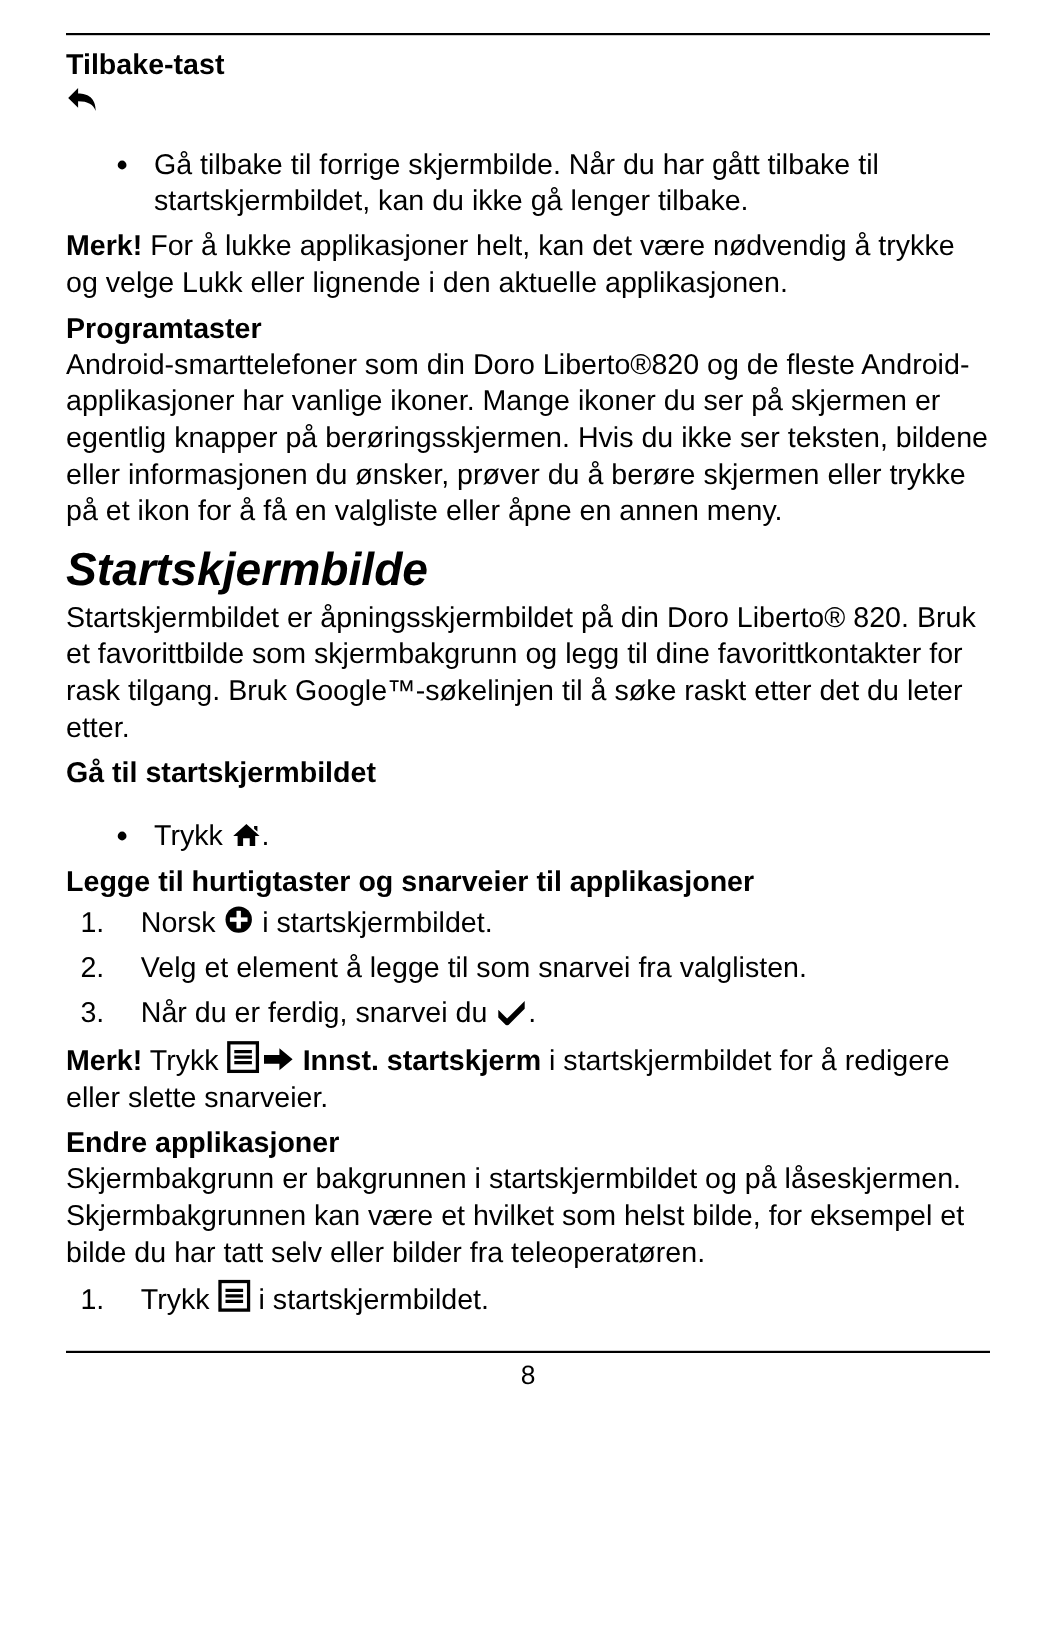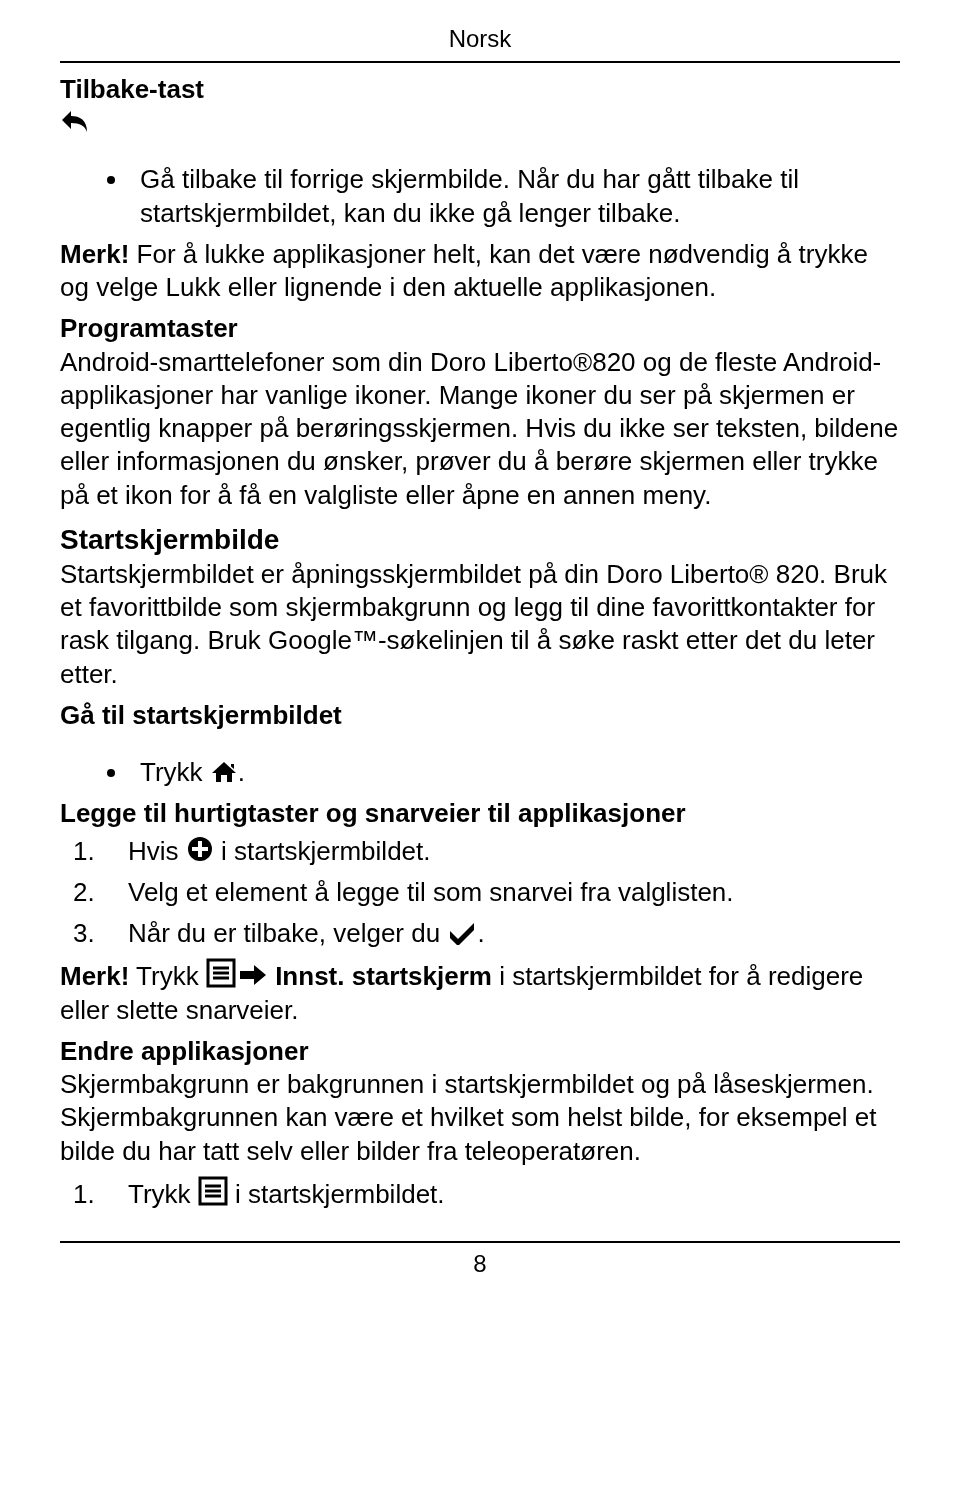--- a/index.html
+++ b/index.html
@@ -30,21 +30,21 @@
   }
   hr.rule-bottom {
     border: none;
     border-top: 2px solid #000;
     margin: 30px 0 6px 0;
   }
   .para { margin: 0 0 8px 0; }
   .underline { text-decoration: underline; }
   .bold { font-weight: bold; }
   .section-h { font-weight: bold; margin: 8px 0 0 0; }
-  h2.section-h-large { font-size: 28px; font-weight: bold; margin: 10px 0 0 0; }
+  h2.section-h-large { font-size: 42px; font-weight: bold; margin: 10px 0 0 0; font-style: italic; }
   ul.bullets {
     list-style: disc;
     margin: 4px 0 8px 0;
     padding-left: 70px;
   }
   ul.bullets li { padding-left: 10px; margin-bottom: 4px; margin-top: 24px; }
   ol.numlist {
     margin: 4px 0 8px 0;
     padding-left: 42px;
   }
@@ -58,21 +58,20 @@
     text-align: center;
     font-size: 24px;
     margin-top: 4px;
   }
 </style>
 </head>
 <body>
 
 <div class="page">
 
-  <div class="lang-header">Norsk</div>
   <hr class="rule">
 
 
   <div class="section-h">Tilbake-tast</div>
   <span class="icon" style="margin-left:0;">
     <svg width="30" height="26" viewBox="0 0 30 26">
         <path d="M11 3 L2 12 L11 21 L11 15 C20 15 25 18 27 24 C27 12 20 8 11 8 Z" fill="#000"></path>
       </svg>
   </span>
   <ul class="bullets">
@@ -95,31 +94,31 @@
         <svg width="28" height="24" viewBox="0 0 28 24">
             <path d="M14 2 L26 13 L22 13 L22 22 L17 22 L17 15 L11 15 L11 22 L6 22 L6 13 L2 13 Z M21 4 L24 4 L24 9 L21 6.5 Z" fill="#000"></path>
           </svg>
       </span><span>.</span>
     </li>
   </ul>
 
   <div class="section-h">Legge til hurtigtaster og snarveier til applikasjoner</div>
   <ol class="numlist">
     <li>
-      <span>Hvis </span><span class="icon">
+      <span>Norsk </span><span class="icon">
         <svg width="28" height="28" viewBox="0 0 28 28">
             <circle cx="14" cy="14" r="12" fill="#000"></circle>
             <rect x="12" y="6" width="4" height="16" fill="#fff"></rect>
             <rect x="6" y="12" width="16" height="4" fill="#fff"></rect>
           </svg>
       </span><span> i startskjermbildet.</span>
     </li>
     <li>Velg et element å legge til som snarvei fra valglisten.</li>
     <li>
-      <span>Når du er tilbake, velger du </span><span class="icon">
+      <span>Når du er ferdig, snarvei du </span><span class="icon">
         <svg width="30" height="26" viewBox="0 0 30 26">
             <path d="M3 12 L11 20 L27 4 L27 11 L11 27 L3 19 Z" fill="#000"></path>
           </svg>
       </span><span>.</span>
     </li>
   </ol>
 
   <p class="para">
     <span class="bold">Merk!</span><span>  Trykk </span><span class="icon">
       <svg width="30" height="30" viewBox="0 0 30 30">

